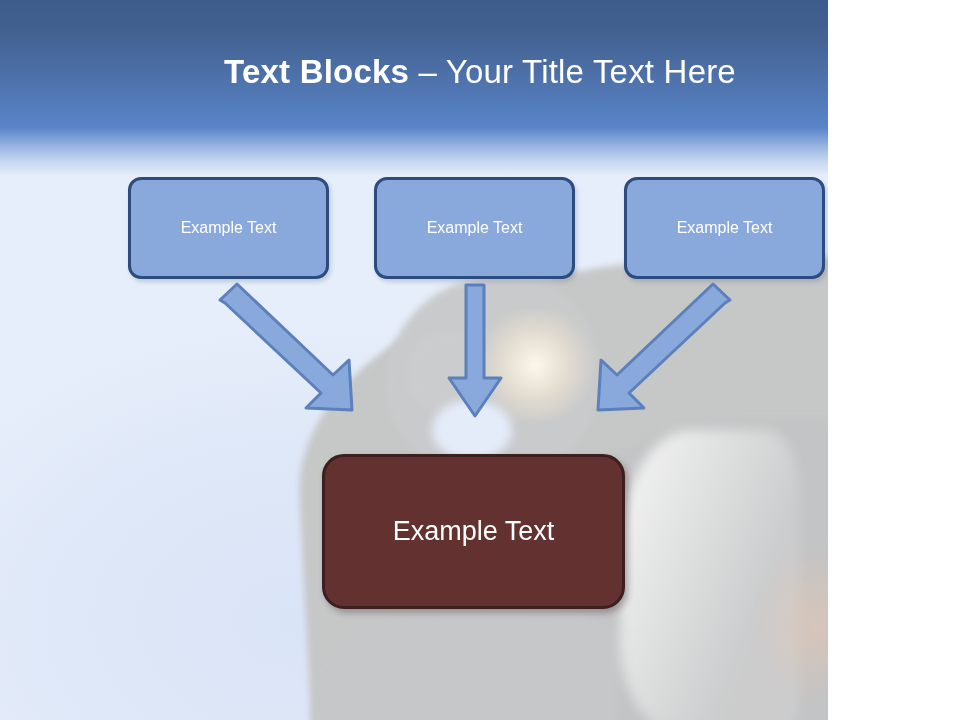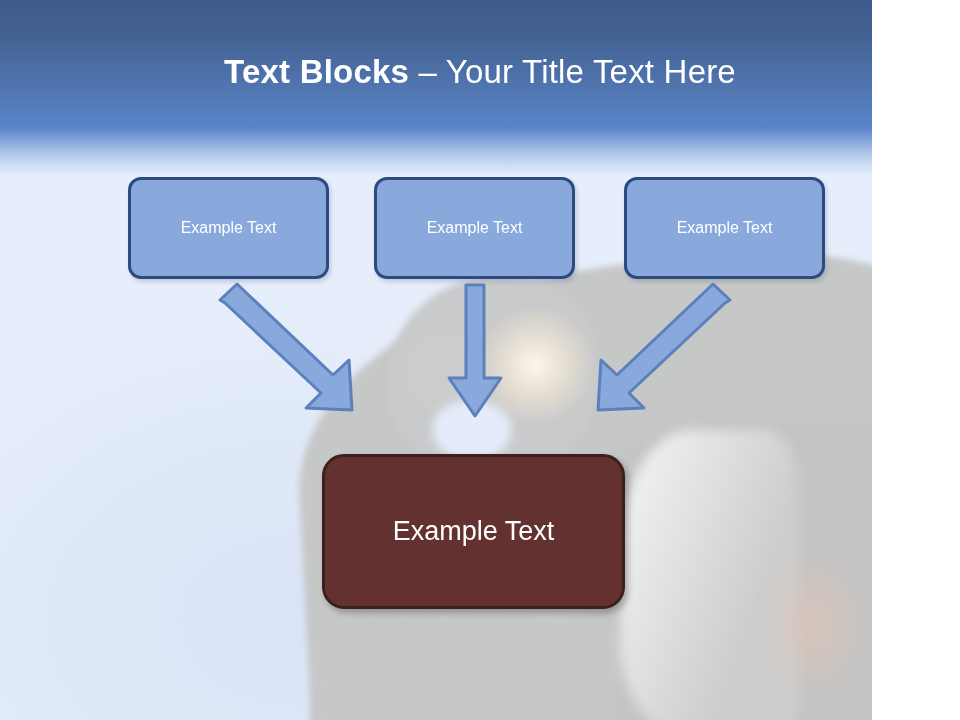--- a/index.html
+++ b/index.html
@@ -10,21 +10,20 @@
   body {
     font-family: "Liberation Sans", sans-serif;
   }
 
   #slide {
     position: relative;
     width: 828px;
     height: 720px;
     overflow: hidden;
     background: #404040;
-    padding-left: 44px;
   }
 
   
   .bg-base {
     position: absolute;
     left: 0; top: 0;
     width: 960px; height: 720px;
     background:
       radial-gradient(ellipse 420px 300px at 300px 620px, #dae4f7 0%, #dfe8f8 60%, #e6eefb 100%),
       linear-gradient(160deg, #eef4fd 0%, #e2ebf9 45%, #d9e4f7 100%);

